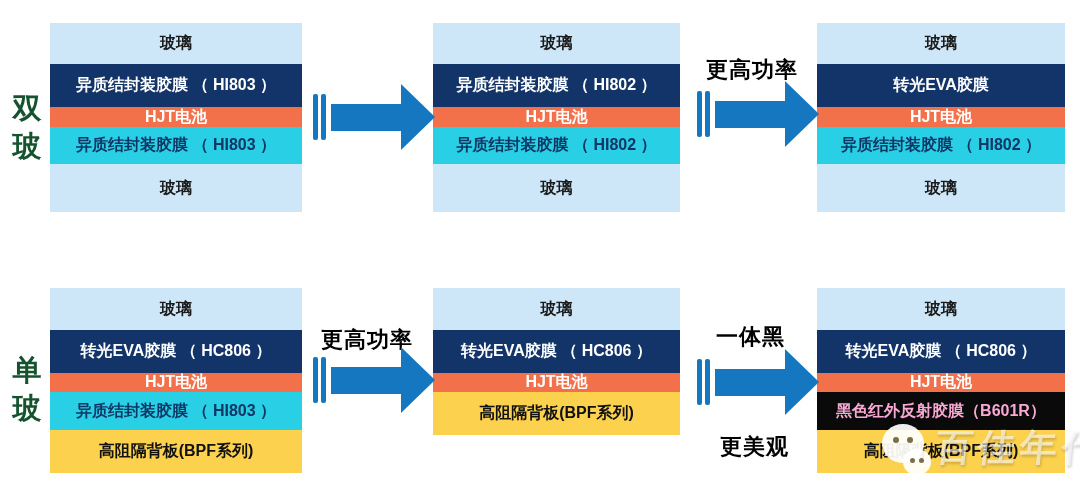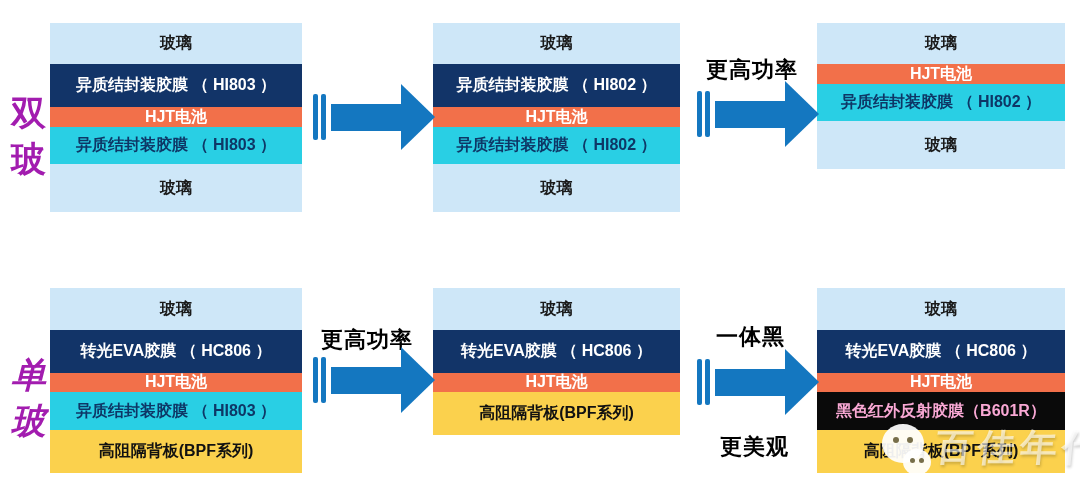--- a/index.html
+++ b/index.html
@@ -23,26 +23,26 @@
   .s3 { left: 817px; width: 248px; }
   .layer {
     display: flex; align-items: center; justify-content: center;
     font-size: 16px; font-weight: bold; white-space: nowrap;
   }
   .h41 { height: 41px; } .h43 { height: 43px; } .h20 { height: 20px; }
   .h37 { height: 37px; } .h48 { height: 48px; } .h42 { height: 42px; }
   .h19 { height: 19px; } .h38 { height: 38px; }
   
   .side-label {
-    position: absolute; left: 8px; width: 38px; text-align: right;
-    font-size: 35px; font-weight: bold; color: #a21caf;
+    position: absolute; left: 8px; width: 38px; text-align: center;
+    font-size: 29px; font-weight: bold; color: #14532d;
     word-break: break-all; line-height: 1.3;
   }
   .side1 { top: 90px; }
-  .side2 { top: 352px; font-style: italic; }
+  .side2 { top: 352px; }
   
   .arrow { position: absolute; display: flex; align-items: center; height: 66px; }
   .a1 { left: 313px; top: 84px; }
   .a2 { left: 697px; top: 81px; }
   .a3 { left: 313px; top: 347px; }
   .a4 { left: 697px; top: 349px; }
   .bar { width: 5px; height: 46px; border-radius: 2px; margin-right: 3px; }
   .shaft { width: 70px; height: 27px; margin-left: 2px; }
   .head {
     width: 0; height: 0;
@@ -102,20 +102,21 @@
   <div class="stack r1 s2">
     <div class="layer h41" style="background: rgb(206, 231, 248); color: rgb(26, 26, 26);">玻璃</div>
     <div class="layer h43" style="background: rgb(18, 52, 104); color: rgb(255, 255, 255);">异质结封装胶膜 （ HI802 ）</div>
     <div class="layer h20" style="background: rgb(242, 112, 74); color: rgb(255, 255, 255);">HJT电池</div>
     <div class="layer h37" style="background: rgb(41, 207, 228); color: rgb(14, 55, 102);">异质结封装胶膜 （ HI802 ）</div>
     <div class="layer h48" style="background: rgb(206, 231, 248); color: rgb(26, 26, 26);">玻璃</div>
   </div>
 
   <div class="stack r1 s3">
     <div class="layer h41" style="background: rgb(206, 231, 248); color: rgb(26, 26, 26);">玻璃</div>
+    <div class="layer h43" style="background: rgb(18, 52, 104); color: rgb(255, 255, 255);">转光EVA胶膜</div>
     <div class="layer h20" style="background: rgb(242, 112, 74); color: rgb(255, 255, 255);">HJT电池</div>
     <div class="layer h37" style="background: rgb(41, 207, 228); color: rgb(14, 55, 102);">异质结封装胶膜 （ HI802 ）</div>
     <div class="layer h48" style="background: rgb(206, 231, 248); color: rgb(26, 26, 26);">玻璃</div>
   </div>
 
   <div class="stack r2 s1">
     <div class="layer h42" style="background: rgb(206, 231, 248); color: rgb(26, 26, 26);">玻璃</div>
     <div class="layer h43" style="background: rgb(18, 52, 104); color: rgb(255, 255, 255);">转光EVA胶膜 （ HC806 ）</div>
     <div class="layer h19" style="background: rgb(242, 112, 74); color: rgb(255, 255, 255);">HJT电池</div>
     <div class="layer h38" style="background: rgb(41, 207, 228); color: rgb(14, 55, 102);">异质结封装胶膜 （ HI803 ）</div>

